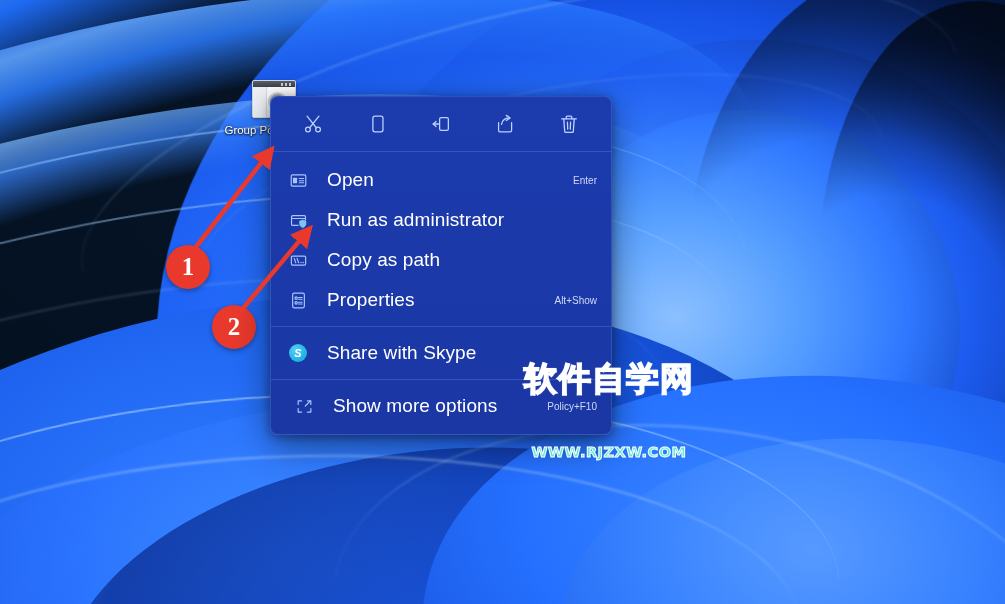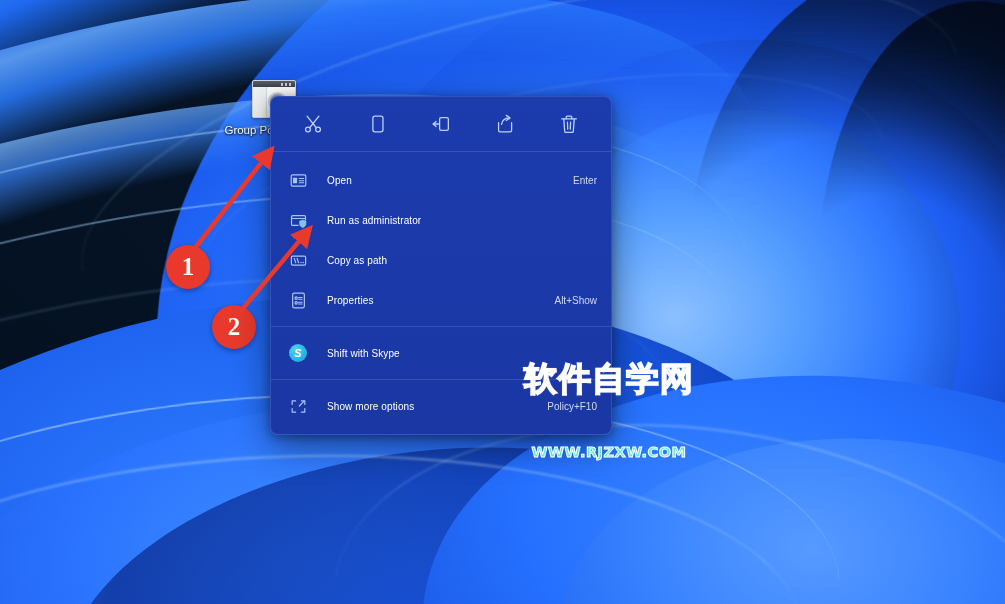--- a/index.html
+++ b/index.html
@@ -306,38 +306,38 @@
     position: relative;
   }
   .mi-icon {
     width: 22px; height: 22px;
     flex: 0 0 22px;
     display: flex; align-items: center; justify-content: center;
     margin-right: 18px;
   }
   .mi-icon svg { display: block; }
   .mi-label {
-    font-size: 10px;
+    font-size: 19px;
     color: #ffffff;
     letter-spacing: 0.1px;
     white-space: nowrap;
     text-align: center;
   }
   .mi-shortcut {
     margin-left: auto;
     font-size: 10px;
     color: #cfd9f5;
     white-space: nowrap;
     text-align: right;
   }
 
   
   #group-main { padding: 8px 0 6px 0; }
   #group-share { padding: 6px 0 6px 0; }
-  #group-more { padding: 6px 0 8px 0; }
+  #group-more { padding: 6px 0 8px 6px; }
 
   .skype-badge {
     width: 18px; height: 18px;
     border-radius: 50%;
     background: radial-gradient(circle at 35% 30%, #4fd0f5 0%, #29b6e8 55%, #1aa2d8 100%);
     color: #ffffff;
     font-size: 11px;
     font-weight: bold;
     font-style: italic;
     display: flex; align-items: center; justify-content: center;
@@ -542,21 +542,21 @@
 
     </div>
 
     <div class="menu-sep"></div>
 
     <div id="group-share">
       <div class="menu-item">
         <span class="mi-icon">
           <span class="skype-badge">S</span>
         </span>
-        <span class="mi-label">Shift with Skype</span>
+        <span class="mi-label">Share with Skype</span>
         <span class="mi-shortcut"></span>
       </div>
     </div>
 
     <div class="menu-sep"></div>
 
     <div id="group-more">
       <div class="menu-item">
         <span class="mi-icon">
           <svg width="19" height="19" viewBox="0 0 24 24" fill="none" stroke="#a9c4ff" stroke-width="1.5" stroke-linejoin="round" stroke-linecap="round">

